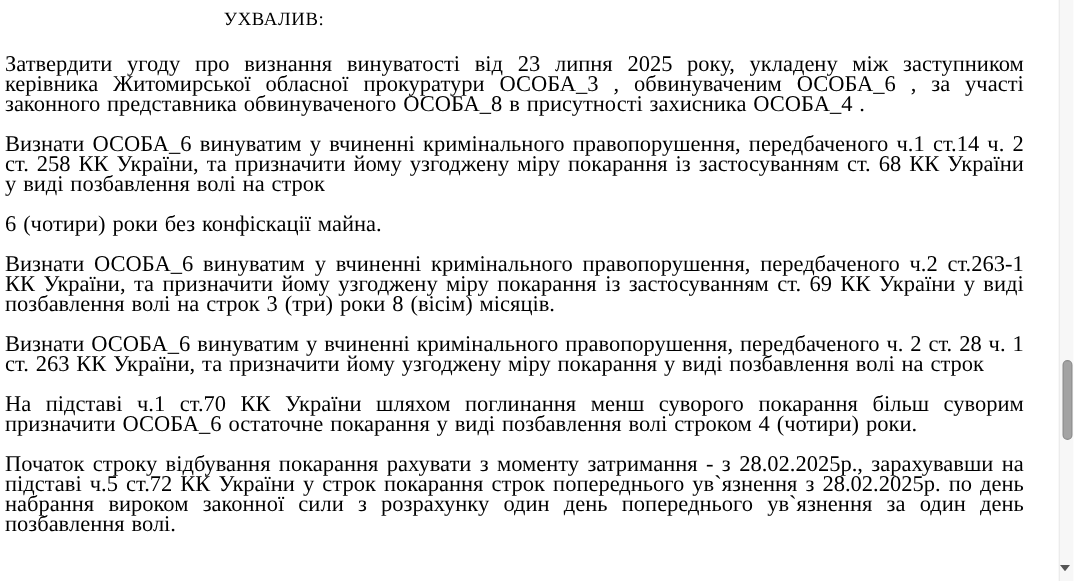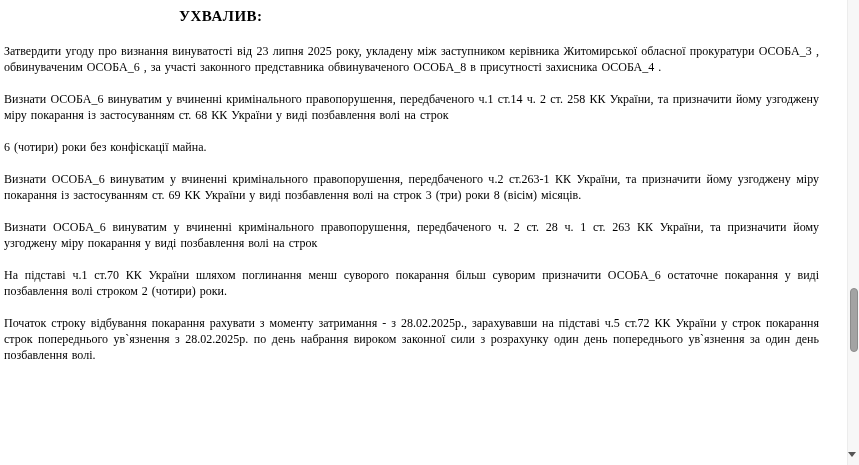--- a/index.html
+++ b/index.html
@@ -22,25 +22,25 @@
     left: 0;
     right: 12px;
     bottom: 0;
     padding: 8px 12px 4px 4px;
     box-sizing: border-box;
   }
   .heading {
     font-size: 15px;
     line-height: 17px;
     margin: 0 0 18px 175px;
-    font-weight: bold;
+    font-weight: normal;
     letter-spacing: 0.5px;
   }
   .content p {
-    font-size: 12px;
+    font-size: 18px;
     line-height: 16px;
     margin: 0 16px 16px 0;
     text-align: justify;
     word-spacing: 1px;
   }
   
   .scrollbar-track {
     position: absolute;
     top: 0;
     right: 0;
@@ -76,21 +76,21 @@
 <body>
 
 <div class="page">
   <div class="content">
     <div class="heading">УХВАЛИВ:</div>
     <p>Затвердити угоду про визнання винуватості від 23 липня 2025 року, укладену між заступником керівника Житомирської обласної прокуратури ОСОБА_3 , обвинуваченим ОСОБА_6 , за участі законного представника обвинуваченого ОСОБА_8 в присутності захисника ОСОБА_4 .</p>
     <p>Визнати ОСОБА_6 винуватим у вчиненні кримінального правопорушення, передбаченого ч.1 ст.14 ч. 2 ст. 258 КК України, та призначити йому узгоджену міру покарання із застосуванням ст. 68 КК України у виді позбавлення волі на строк</p>
     <p>6 (чотири) роки без конфіскації майна.</p>
     <p>Визнати ОСОБА_6 винуватим у вчиненні кримінального правопорушення, передбаченого ч.2 ст.263-1 КК України, та призначити йому узгоджену міру покарання із застосуванням ст. 69 КК України у виді позбавлення волі на строк 3 (три) роки 8 (вісім) місяців.</p>
     <p>Визнати ОСОБА_6 винуватим у вчиненні кримінального правопорушення, передбаченого ч. 2 ст. 28 ч. 1 ст. 263 КК України, та призначити йому узгоджену міру покарання у виді позбавлення волі на строк</p>
-    <p>На підставі ч.1 ст.70 КК України шляхом поглинання менш суворого покарання більш суворим призначити ОСОБА_6 остаточне покарання у виді позбавлення волі строком 2 (чотири) роки.</p>
+    <p>На підставі ч.1 ст.70 КК України шляхом поглинання менш суворого покарання більш суворим призначити ОСОБА_6 остаточне покарання у виді позбавлення волі строком 4 (чотири) роки.</p>
     <p>Початок строку відбування покарання рахувати з моменту затримання - з 28.02.2025р., зарахувавши на підставі ч.5 ст.72 КК України у строк покарання строк попереднього ув`язнення з 28.02.2025р. по день набрання вироком законної сили з розрахунку один день попереднього ув`язнення за один день позбавлення волі.</p>
   </div>
 
   <div class="scrollbar-track">
     <div class="scrollbar-thumb"></div>
     <div class="scroll-arrow"></div>
   </div>
 </div>
 
 </body></html>

